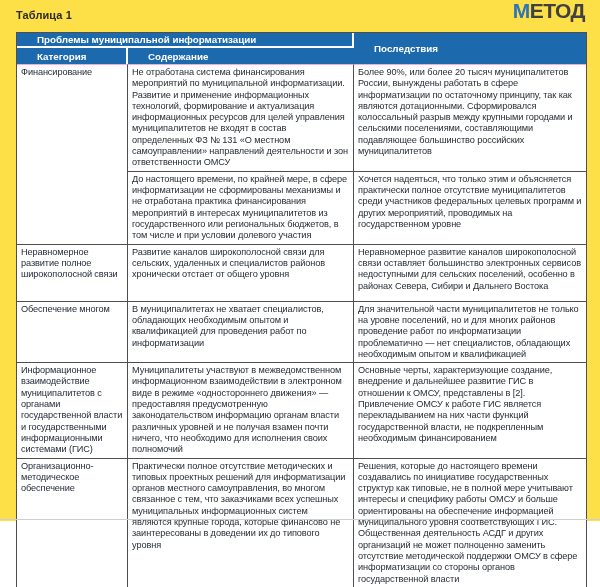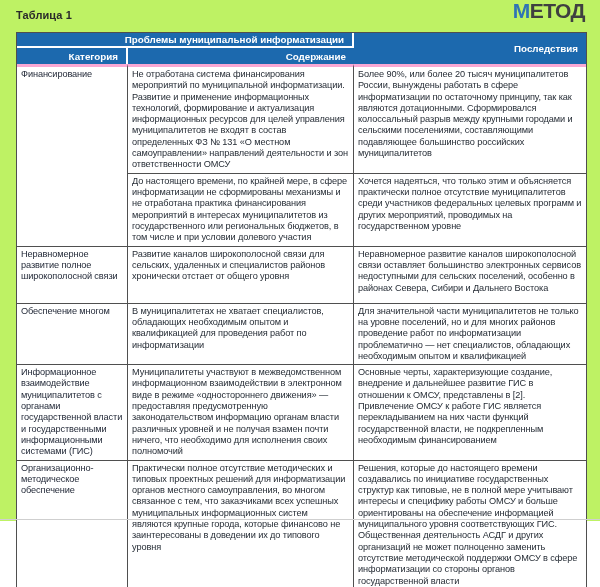--- a/index.html
+++ b/index.html
@@ -1,40 +1,40 @@
 <!DOCTYPE html>
 <html lang="ru"><head>
 <meta charset="utf-8">
 <style>
   html,body{margin:0;padding:0;background:#fff;}
   body{width:600px;height:587px;overflow:hidden;
        font-family:"Liberation Sans","DejaVu Sans",sans-serif;}
-  .page{position:relative;width:600px;height:521px;background:#bef264;}
+  .page{position:relative;width:600px;height:521px;background:#fde047;}
 
   .table-label{position:absolute;left:16px;top:9px;font-size:11px;font-weight:bold;
                color:#2a2a2a;letter-spacing:.1px;}
 
   .logo{position:absolute;top:0px;right:15px;font-size:21px;font-weight:800;
         letter-spacing:-0.5px;line-height:22px;}
   .logo .m{color:#2f74b5;}
   .logo .rest{color:#3f4040;}
 
   .tbl-wrap{position:absolute;left:16px;top:32px;width:569px;}
   table.tbl{border-collapse:separate;border-spacing:0;table-layout:fixed;width:569px;
             border:1px solid #4f4f4f;}
   .tbl th{background:#1c69ae;color:#fff;font-size:9.8px;font-weight:bold;
-          text-align:right;vertical-align:middle;padding:1px 8px;}
+          text-align:left;vertical-align:middle;padding:1px 20px;}
   .th-problems{border-right:2px solid #fff;border-bottom:2px solid #fff;}
   .th-category{border-right:2px solid #fff;margin-top:33px;}
   .tbl td{vertical-align:top;background:#fff;color:#262d36;font-size:9.2px;
           line-height:11.3px;padding:2px 4px 2px 4px;letter-spacing:-0.1px;
           white-space:pre-line;overflow-wrap:break-word;hyphens:auto;}
   td.c1,td.c2{border-right:1px solid #4f4f4f;}
   td.bb{border-bottom:1px solid #4f4f4f;}
-  tbody tr.first td{border-top:3px solid #f9a8d4;}
+  tbody tr.first td{border-top:1px solid #f9a8d4;}
   td.cat{color:#1d2433;}
 
   .bottom-rule{position:absolute;left:0;bottom:1px;width:600px;height:1px;
                background:#cfcfcf;}
 </style>
 </head>
 <body>
 
 <div class="page">
 

